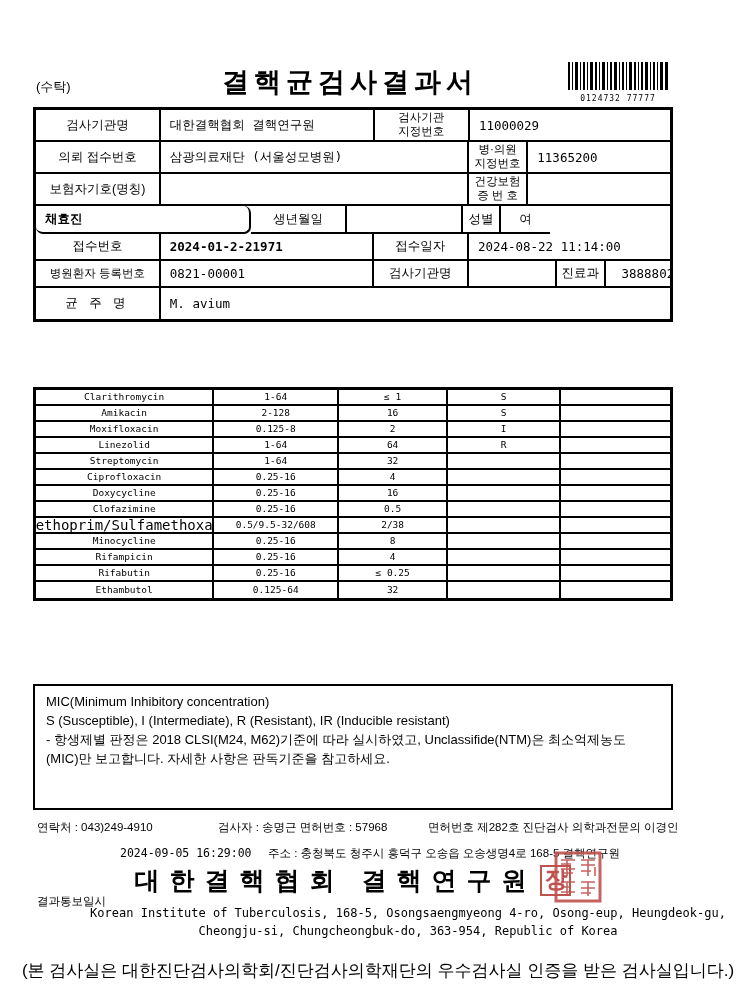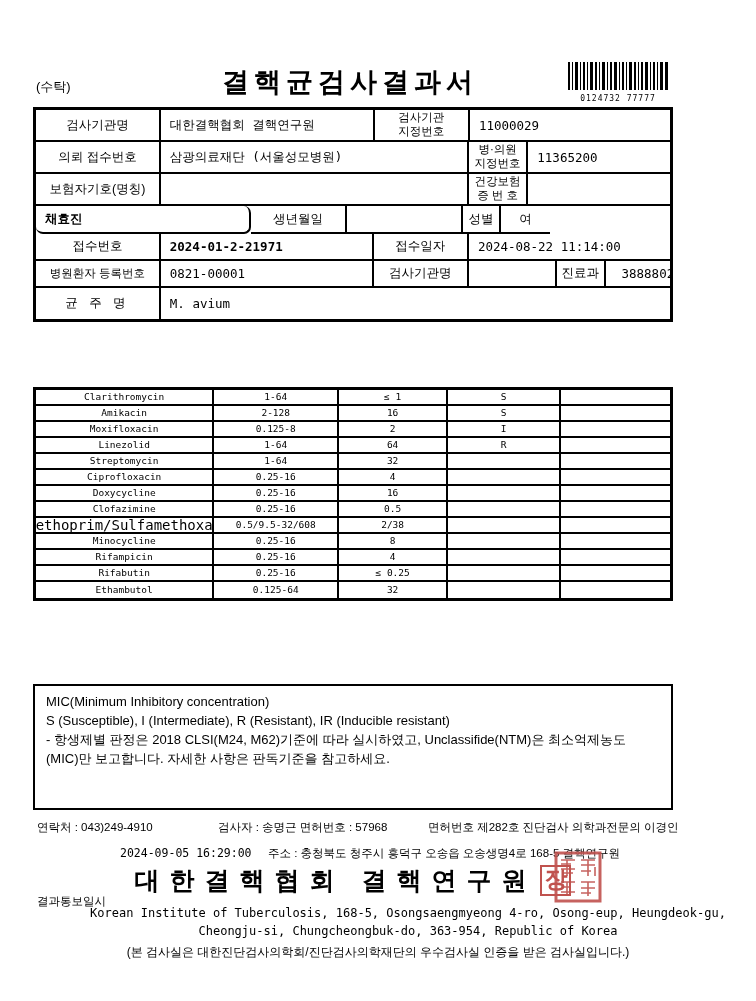--- a/index.html
+++ b/index.html
@@ -55,21 +55,21 @@
   .fline { font-size:11.5px; }
   .org-row { left:33px; top:864px; width:640px; text-align:center; }
   .org-title { font-size:25px; font-weight:bold; letter-spacing:10px; vertical-align:middle; }
   .org-suffix {
     display:inline-block; vertical-align:middle; margin-left:4px;
     font-size:23px; font-weight:bold; border:2px solid currentColor;
     padding:0 2px 2px 2px; line-height:1.05;
   }
   .seal-wrap { left:554px; top:851px; width:48px; height:52px; opacity:0.9; }
   .eng { width:756px; text-align:center; font-family:"DejaVu Sans Mono", monospace; font-size:12px;margin-left:30px; }
-  .accred { width:756px; text-align:center; font-size:12px; }
+  .accred { width:756px; text-align:center; font-size:17px;margin-top:15px; }
 </style>
 </head>
 <body>
 
 <div class="abs consign">(수탁)</div>
 <div class="abs doc-title">결핵균검사결과서</div>
 
 <div class="abs barcode-wrap">
   <svg width="100" height="28" shape-rendering="crispEdges">
     <rect x="0" y="0" width="2" height="28"></rect>

